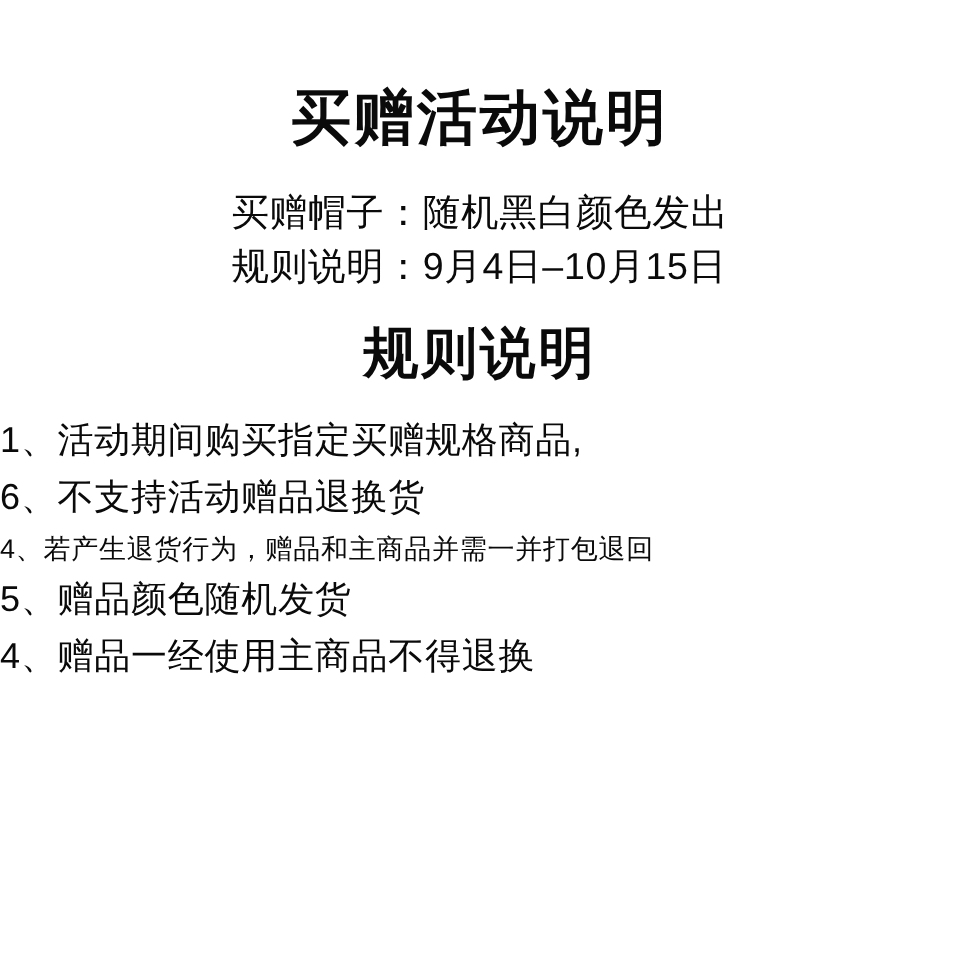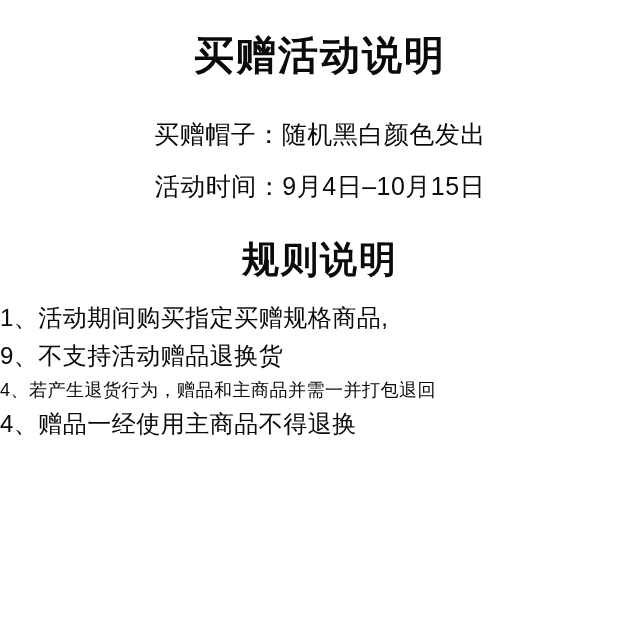--- a/index.html
+++ b/index.html
@@ -14,35 +14,34 @@
     color: #0a0a0a;
     overflow: hidden;
   }
   .page {
     width: 640px;
     height: 640px;
     box-sizing: border-box;
     display: flex;
     flex-direction: column;
     align-items: center;
-    padding-top: 32px;
+    padding-top: 56px;
   }
   .main-title {
     font-size: 40px;
     font-weight: bold;
     letter-spacing: 2px;
     line-height: 1.15;
     text-align: center;
     margin: 0 0 22px 0;
   }
   .info-line {
     font-size: 25px;
     line-height: 1.45;
-    text-align: center;
-    margin: 16px;
+    margin: 0;
     letter-spacing: 0.5px;
   }
   .info-block {
     margin-bottom: 10px;
   }
   .section-title {
     font-size: 37px;
     font-weight: bold;
     letter-spacing: 2px;
     text-align: center;
@@ -71,25 +70,26 @@
 </style>
 </head>
 <body>
 
 <div class="page">
 
   <h1 class="main-title">买赠活动说明</h1>
 
   <div class="info-block">
     <p class="info-line">买赠帽子：随机黑白颜色发出</p>
-    <p class="info-line">活动时间：9月4日–10月15日</p>
+    <p class="info-line">规则说明：9月4日–10月15日</p>
   </div>
 
   <h2 class="section-title">规则说明</h2>
 
   <div class="rules">
     <div class="rule-line">1、活动期间购买指定买赠规格商品,</div>
-    <div class="rule-line">9、不支持活动赠品退换货</div>
+    <div class="rule-line">6、不支持活动赠品退换货</div>
     <div class="rule-line wide">4、若产生退货行为，赠品和主商品并需一并打包退回</div>
+    <div class="rule-line">5、赠品颜色随机发货</div>
     <div class="rule-line">4、赠品一经使用主商品不得退换</div>
   </div>
 
 </div>
 
 </body></html>

